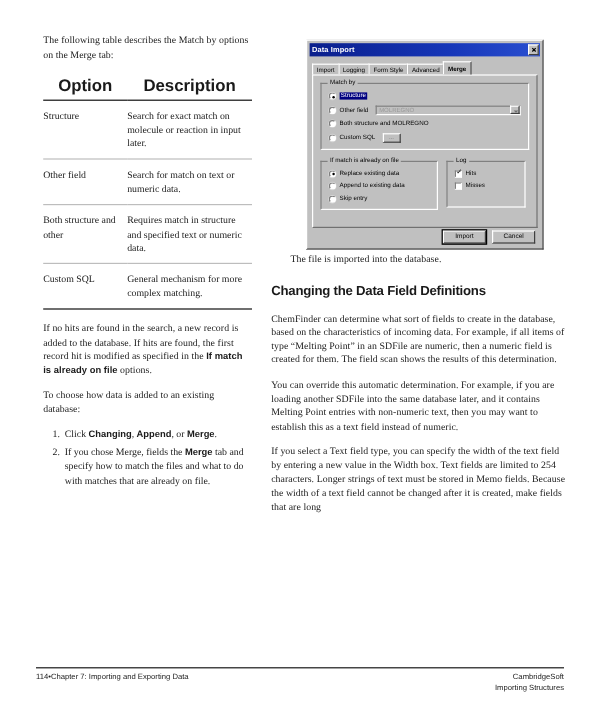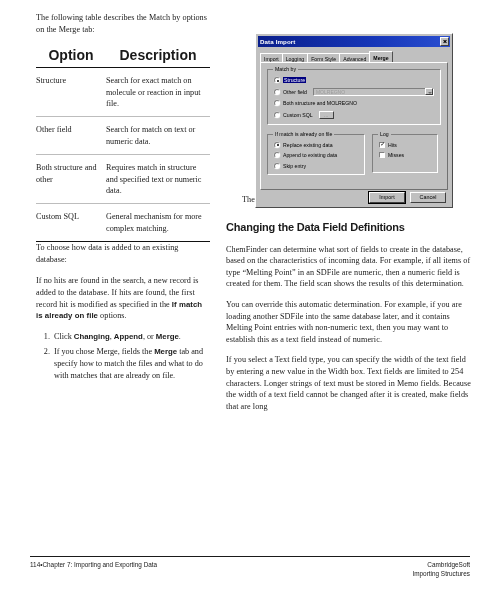--- a/index.html
+++ b/index.html
@@ -15,21 +15,21 @@
   }
 
   .page {
     position: relative;
     width: 500px; height: 600px;
     padding: 0;
   }
 
   .columns {
     position: absolute;
-    top: 12px; left: 0;
+    top: 28px; left: 0;
     width: 500px;
     height: 528px;
     display: flex;
     gap: 0;
   }
 
   .col-left {
     width: 222px;
     padding-left: 36px;
     padding-right: 12px;
@@ -318,41 +318,41 @@
         <table class="opts">
           <thead>
             <tr>
               <th class="c1">Option</th>
               <th>Description</th>
             </tr>
           </thead>
           <tbody>
             <tr>
               <td class="c1">Structure</td>
-              <td>Search for exact match on molecule or reaction in input file.</td>
+              <td>Search for exact match on molecule or reaction in input later.</td>
             </tr>
             <tr>
               <td class="c1">Other field</td>
               <td>Search for match on text or numeric data.</td>
             </tr>
             <tr>
               <td class="c1">Both structure and other</td>
               <td>Requires match in structure and specified text or numeric data.</td>
             </tr>
             <tr>
               <td class="c1">Custom SQL</td>
               <td>General mechanism for more complex matching.</td>
             </tr>
           </tbody>
         </table>
       </div>
 
+      <p class="body" style="margin-top:10px"><span>If no hits are found in the search, a new record is added to the database. If hits are found, the first record hit is modified as specified in the </span><span class="b">If match is already on file</span><span> options.</span></p>
+
       <p class="body">To choose how data is added to an existing database:</p>
-
-      <p class="body" style="margin-top:10px"><span>If no hits are found in the search, a new record is added to the database. If hits are found, the first record hit is modified as specified in the </span><span class="b">If match is already on file</span><span> options.</span></p>
 
       <ol class="steps">
         <li><span>Click </span><span class="b">Changing</span><span>, </span><span class="b">Append</span><span>, or </span><span class="b">Merge</span><span>.</span></li>
         <li><span>If you chose Merge, fields the </span><span class="b">Merge</span><span> tab and specify how to match the files and what to do with matches that are already on file.</span></li>
       </ol>
 
     </div>
 
     <div class="col-right">
 

